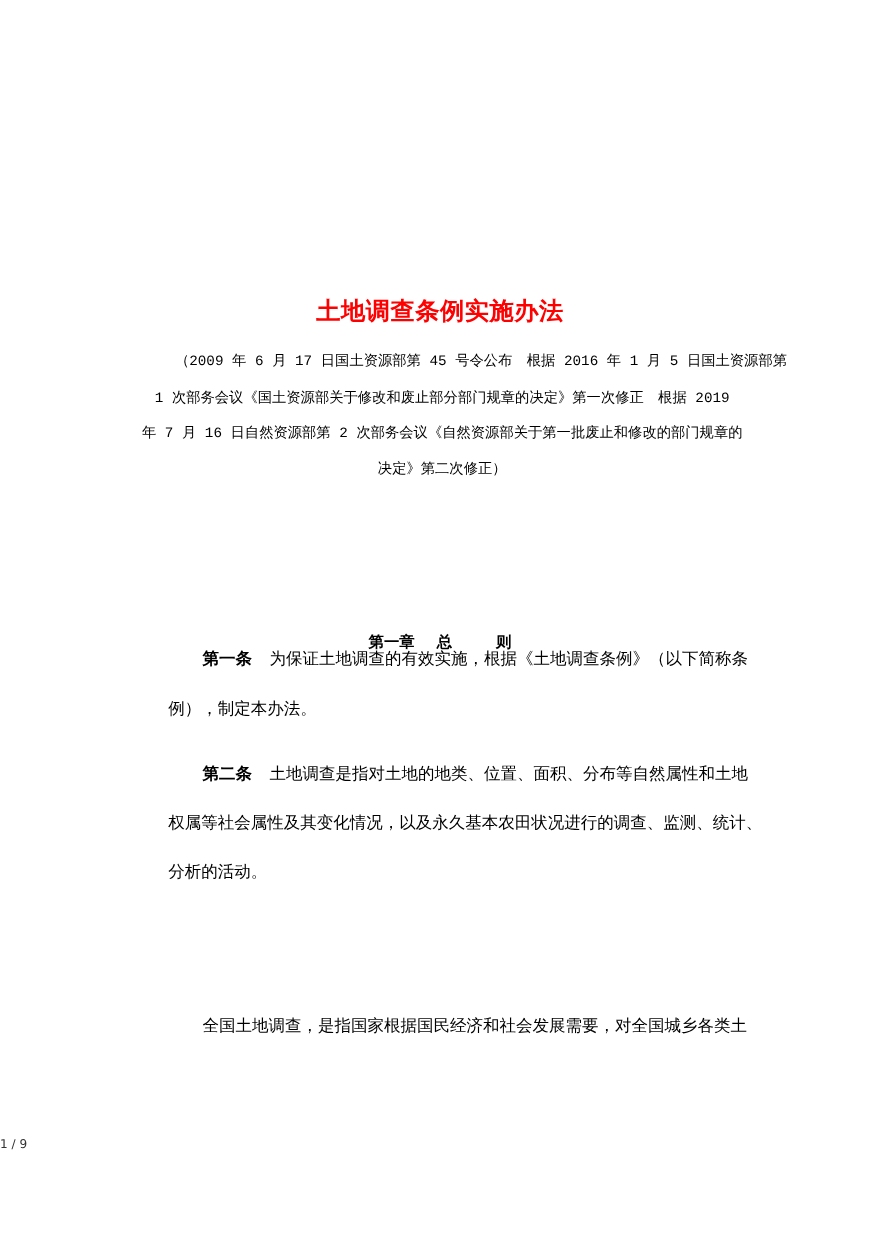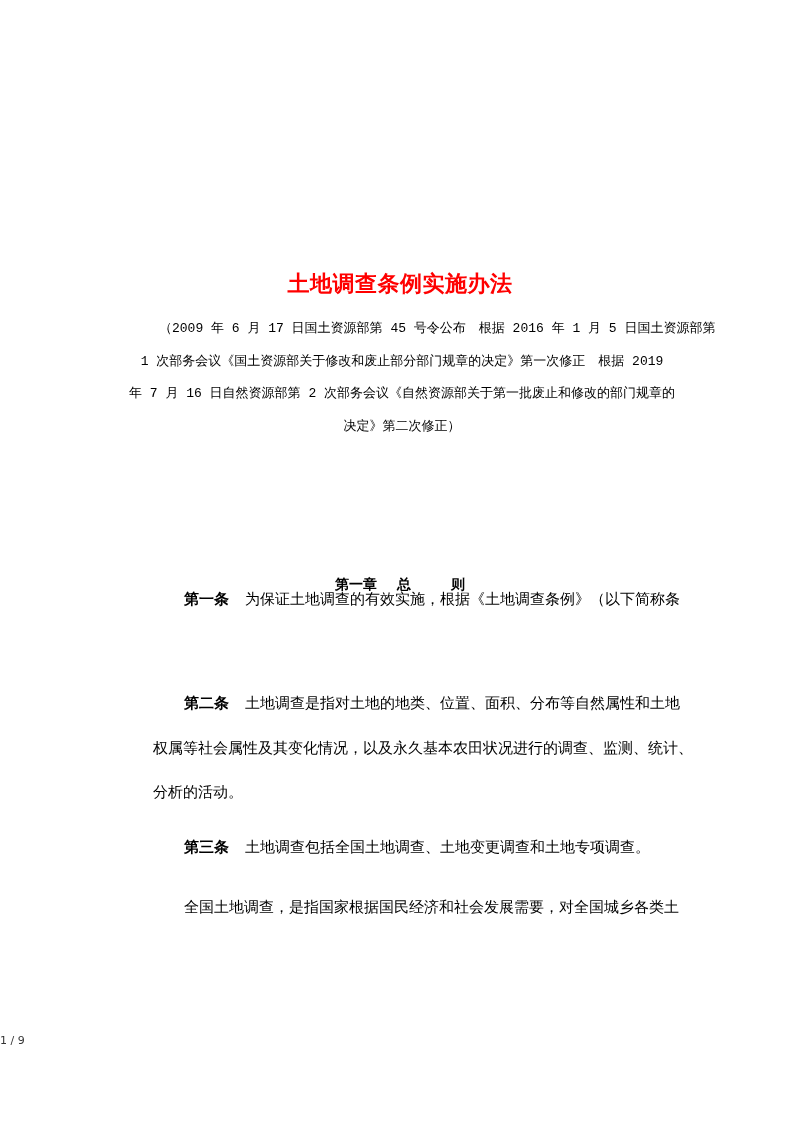--- a/index.html
+++ b/index.html
@@ -112,31 +112,29 @@
     <span class="line">年 7 月 16 日自然资源部第 2 次部务会议《自然资源部关于第一批废止和修改的部门规章的</span>
     <span class="line last">决定》第二次修正）</span>
   </div>
 
   <div class="chapter">
     <span>第一章</span><span class="gap1"></span><span>总</span><span class="gap2"></span><span>则</span>
   </div>
 
   <div class="para" style="top: 577px;">
     <span class="line indent"><span class="label">第一条</span><span class="sp"></span><span>为保证土地调查的有效实施，根据《土地调查条例》（以下简称条</span></span>
+    <span class="line">例），制定本办法。</span>
   </div>
 
   <div class="para" style="top: 681px;">
     <span class="line indent"><span class="label">第二条</span><span class="sp"></span><span>土地调查是指对土地的地类、位置、面积、分布等自然属性和土地</span></span>
     <span class="line">权属等社会属性及其变化情况，以及永久基本农田状况进行的调查、监测、统计、</span>
     <span class="line">分析的活动。</span>
   </div>
 
-  <div class="para" style="top: 825px;">
-    <span class="line indent"><span class="label">第三条</span><span class="sp"></span><span>土地调查包括全国土地调查、土地变更调查和土地专项调查。</span></span>
-  </div>
 
-  <div class="para" style="top: 885px;">
+  <div class="para" style="top: 910px;">
     <span class="line indent">全国土地调查，是指国家根据国民经济和社会发展需要，对全国城乡各类土</span>
   </div>
 
   <div class="footer">1 / 9</div>
 
 </div>
 
 </body></html>

